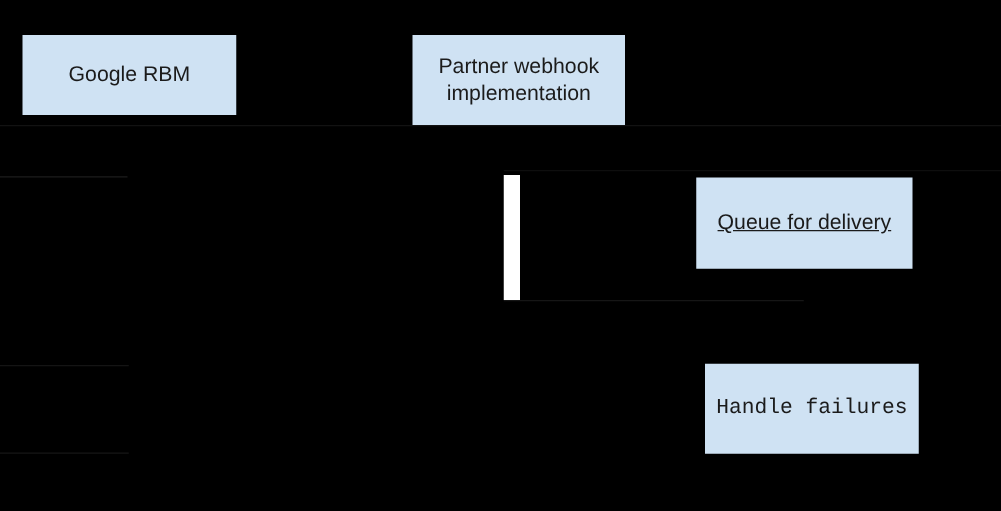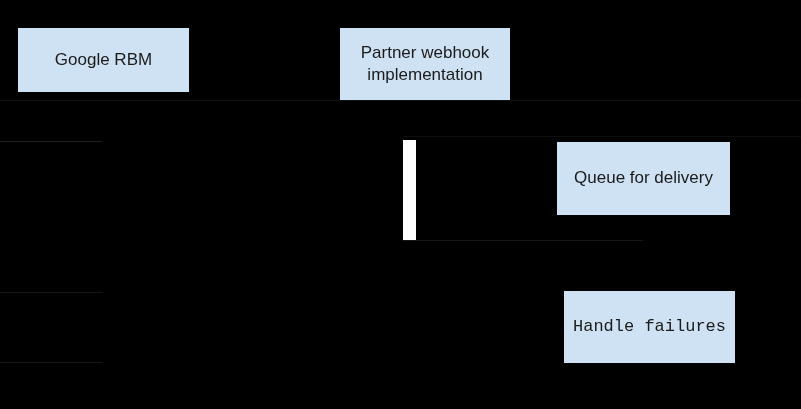--- a/index.html
+++ b/index.html
@@ -27,22 +27,22 @@
     display:flex;
     align-items:center;
     justify-content:center;
     text-align:center;
     font-size:17px;
     line-height:1.3;
     padding:0 6px;
     box-sizing:border-box;
   }
   .node-google-rbm{left:18px;top:28px;width:171px;height:64px;}
-  .node-partner-webhook{left:340px;top:28px;width:170px;height:72px;}
-  .node-queue{left:557px;top:142px;width:173px;height:73px;}
+  .node-partner-webhook{left:330px;top:28px;width:170px;height:72px;}
+  .node-queue{left:557px;top:142px;width:173px;height:73px;text-decoration:underline;}
   .node-handle{left:564px;top:291px;width:171px;height:72px;font-family:Liberation Mono, monospace;}
   .activation{
     position:absolute;
     left:403px;top:140px;width:13px;height:100px;
     background:var(--activation);
   }
   .faint-line{
     position:absolute;
     height:1px;
   }

